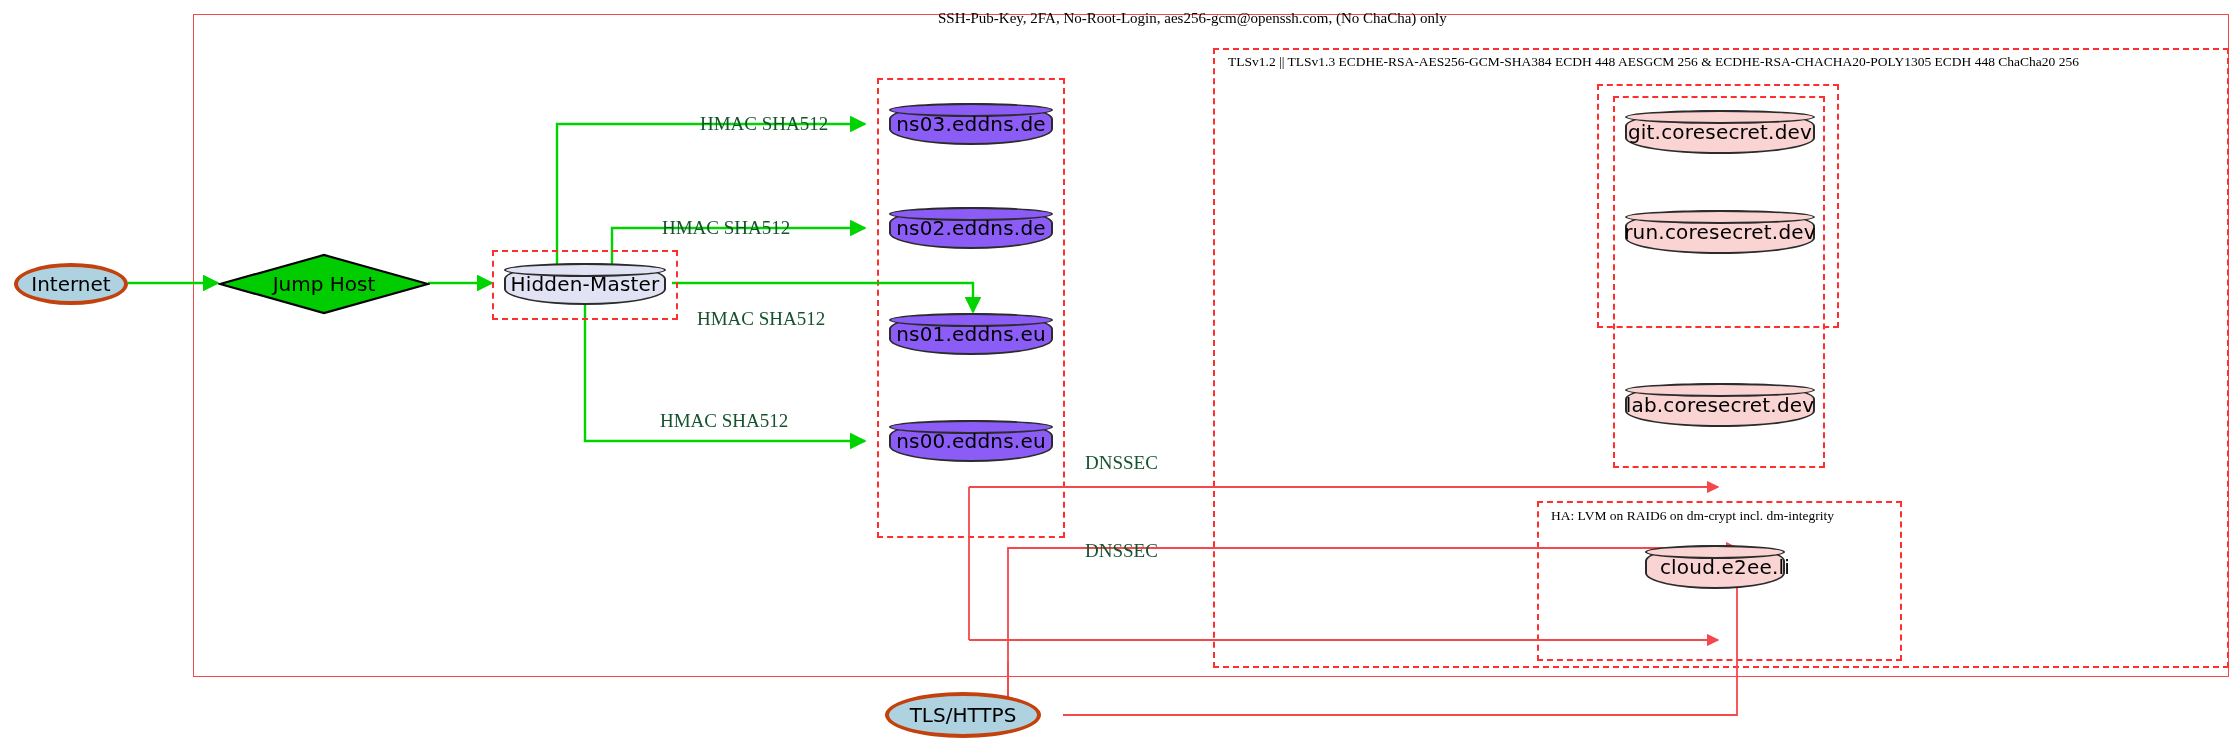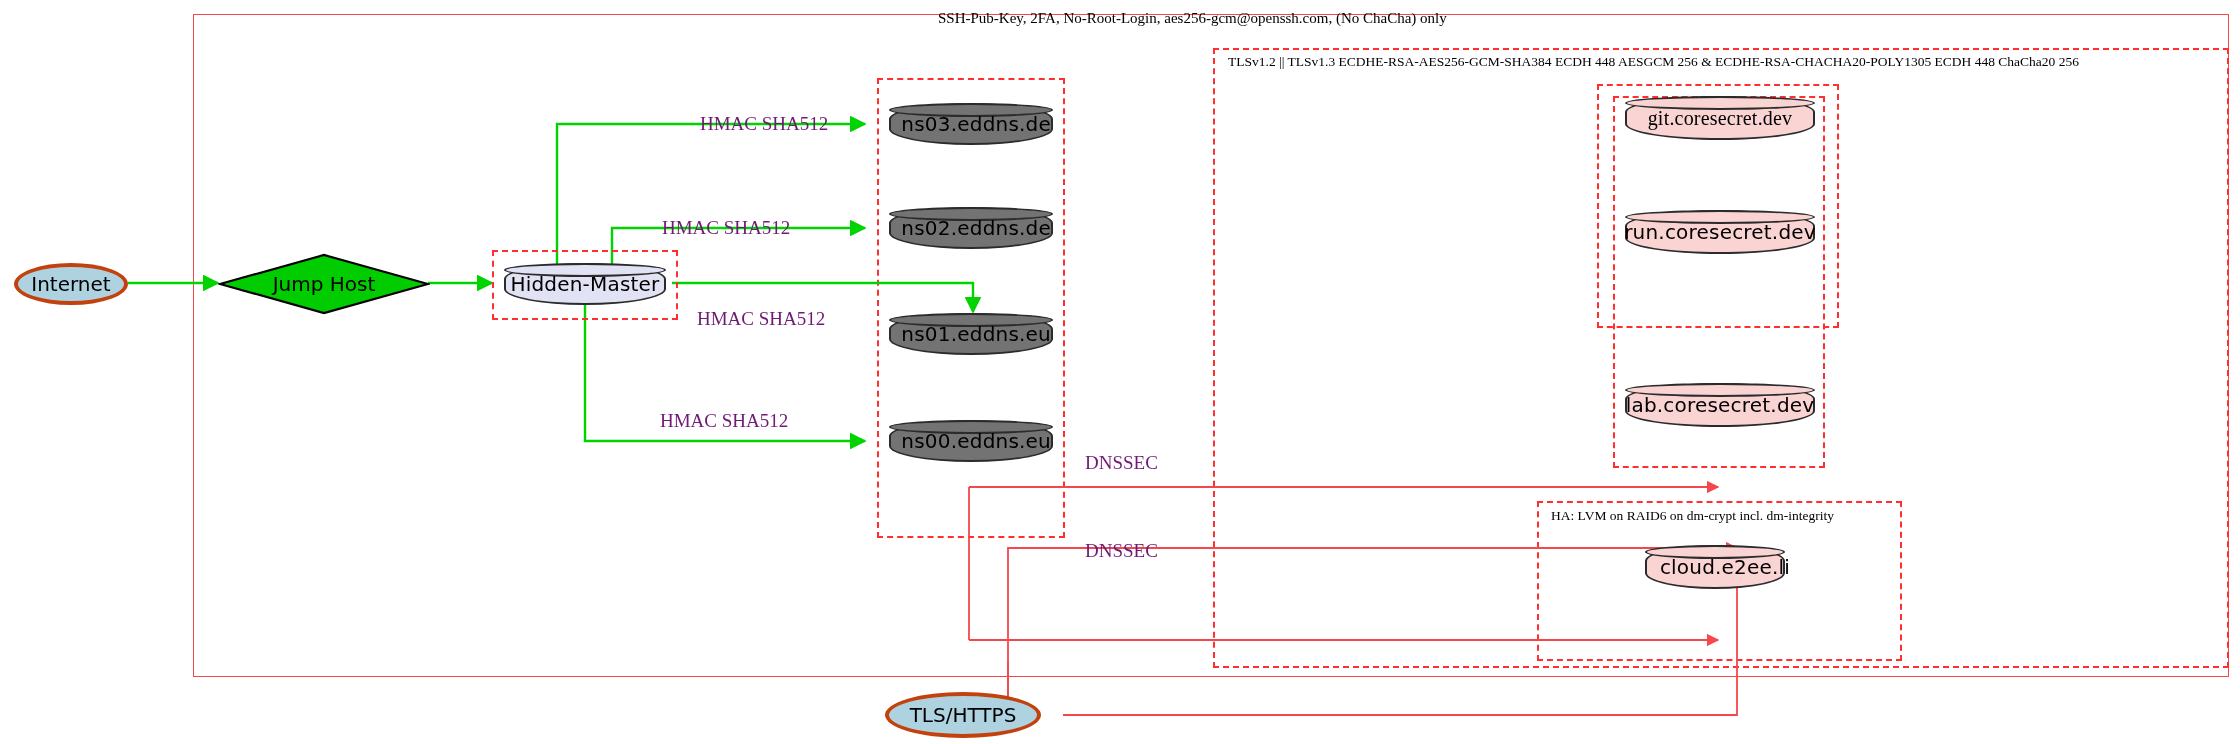--- a/index.html
+++ b/index.html
@@ -11,39 +11,39 @@
         text-align:center;color:#000;}
 
   
   .cyl{border:2px solid #2b2b2b;border-radius:50%/16px;font-size:20px;
        font-family:"DejaVu Sans",sans-serif;letter-spacing:.2px;}
   .cyl::before{content:"";position:absolute;left:-2px;right:-2px;top:-2px;height:14px;
        border:2px solid #2b2b2b;border-radius:50%;background:inherit;box-sizing:border-box;}
   .cyl span{position:relative;z-index:2;}
 
   .cyl-master{background:#e2e2f5;}
-  .cyl-dns{background:#737373;justify-content:flex-end;}
+  .cyl-dns{background:#8b5cf6;}
   .cyl-pink{background:#fad3d3;}
 
   
   .ellipse{border:4px solid #c2410c;border-radius:50%;background:#aed2e0;
            font-size:20px;font-family:"DejaVu Sans",sans-serif;}
 
   
   .diamond{background:transparent;align-items:center;}
   .diamond .dlabel{position:relative;z-index:3;font-size:20px;font-family:"DejaVu Sans",sans-serif;}
 
   
   .gbox{position:absolute;box-sizing:border-box;}
   .dashed{border:2px dashed #ff2f2f;}
   .solid{border:1.6px solid #f4484c;}
 
   .boxlabel{position:absolute;font-family:"Liberation Serif",serif;color:#000;white-space:nowrap;}
 
-  .edgelabel{position:absolute;font-family:"Liberation Serif",serif;font-size:19px;color:#701a75;white-space:nowrap;text-align:center;}
+  .edgelabel{position:absolute;font-family:"Liberation Serif",serif;font-size:19px;color:#14532d;white-space:nowrap;text-align:center;}
 </style>
 </head>
 <body>
 
 <div id="canvas">
 
   <div class="gbox solid" style="left:193px;top:14px;width:2036px;height:663px;"></div>
 
   <div class="gbox dashed" style="left:1213px;top:48px;width:1016px;height:620px;"></div>
 
@@ -123,21 +123,21 @@
   <div class="node cyl cyl-dns" style="left:889px;top:207px;width:164px;height:42px;">
     <span>ns02.eddns.de</span>
   </div>
   <div class="node cyl cyl-dns" style="left:889px;top:313px;width:164px;height:42px;">
     <span>ns01.eddns.eu</span>
   </div>
   <div class="node cyl cyl-dns" style="left:889px;top:420px;width:164px;height:42px;">
     <span>ns00.eddns.eu</span>
   </div>
 
-  <div class="node cyl cyl-pink" style="left:1625px;top:96px;width:190px;height:44px;font-family:Liberation Serif, serif;">
+  <div class="node cyl cyl-pink" style="left:1625px;top:110px;width:190px;height:44px;">
     <span>git.coresecret.dev</span>
   </div>
   <div class="node cyl cyl-pink" style="left:1625px;top:210px;width:190px;height:44px;">
     <span>run.coresecret.dev</span>
   </div>
   <div class="node cyl cyl-pink" style="left:1625px;top:383px;width:190px;height:44px;">
     <span>lab.coresecret.dev</span>
   </div>
 
   <div class="node cyl cyl-pink" style="left:1645px;top:545px;width:140px;height:44px;padding-left:20px;">

